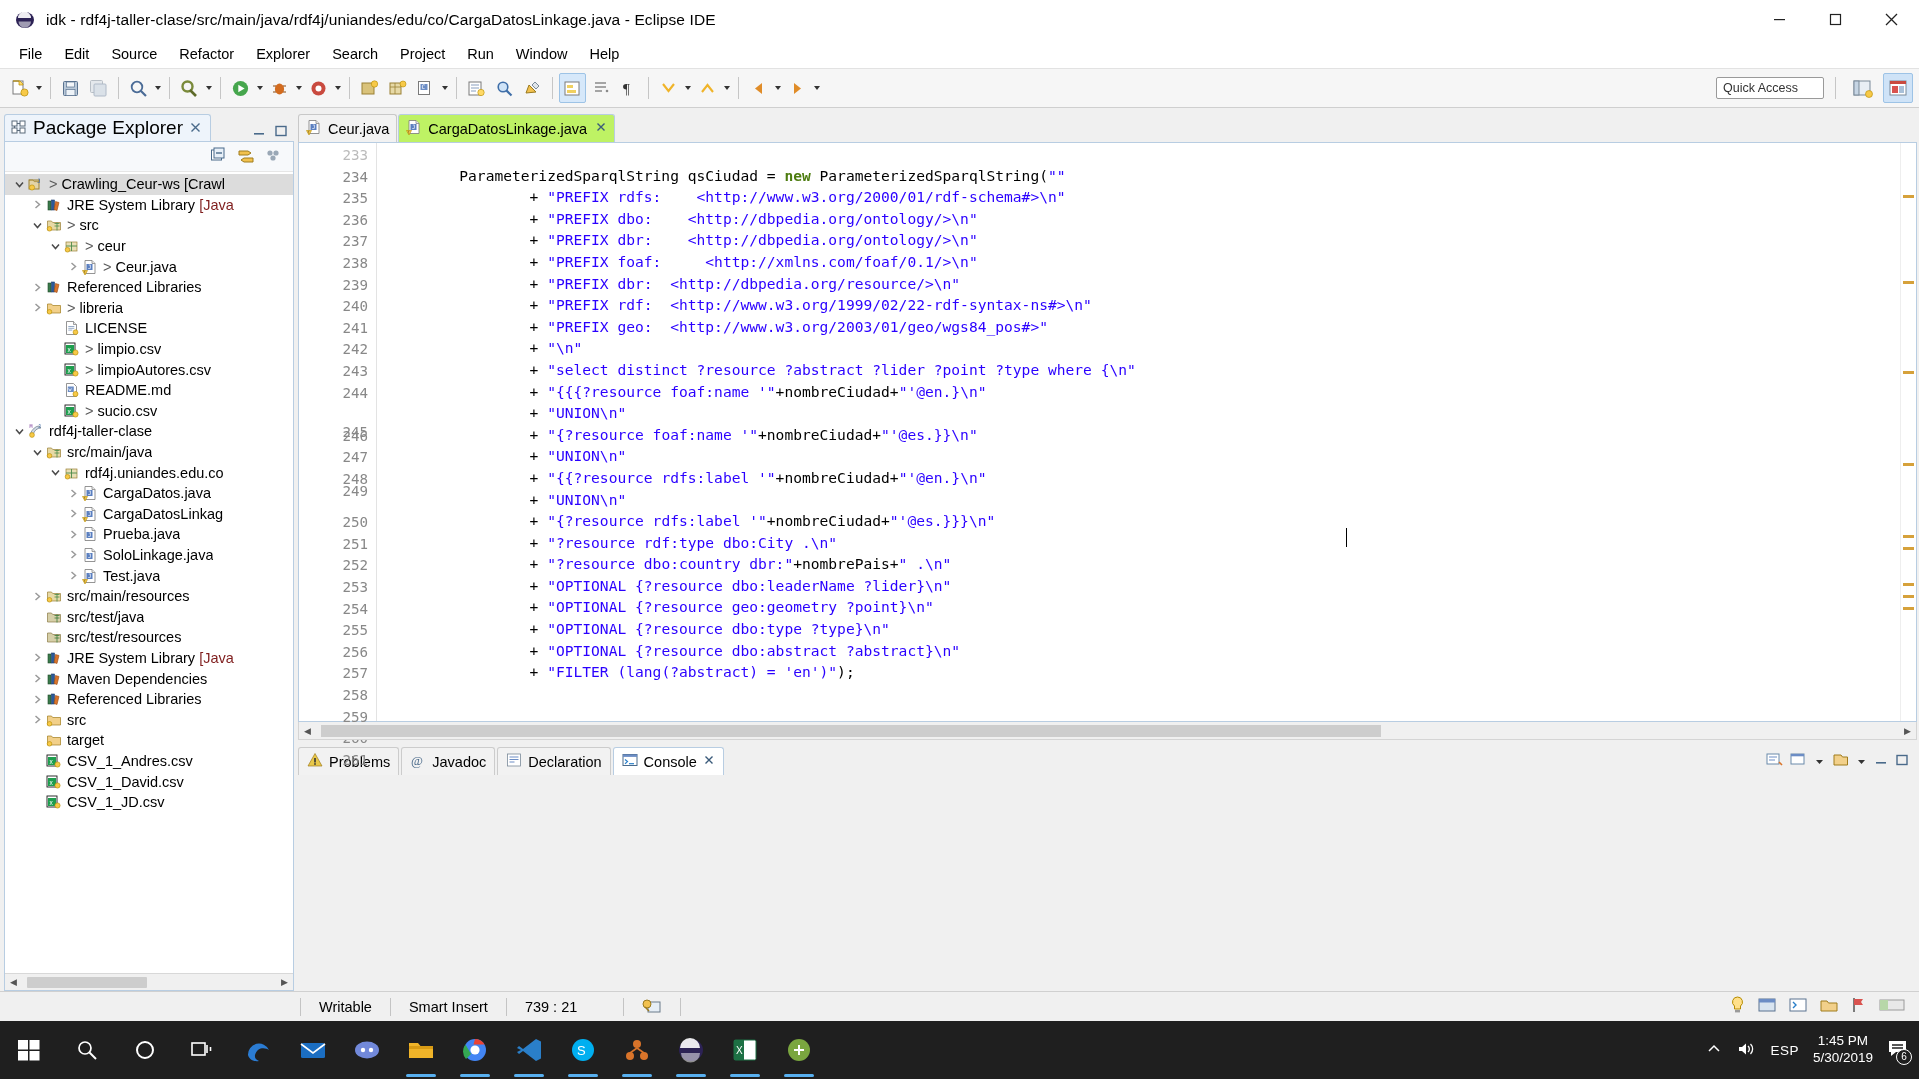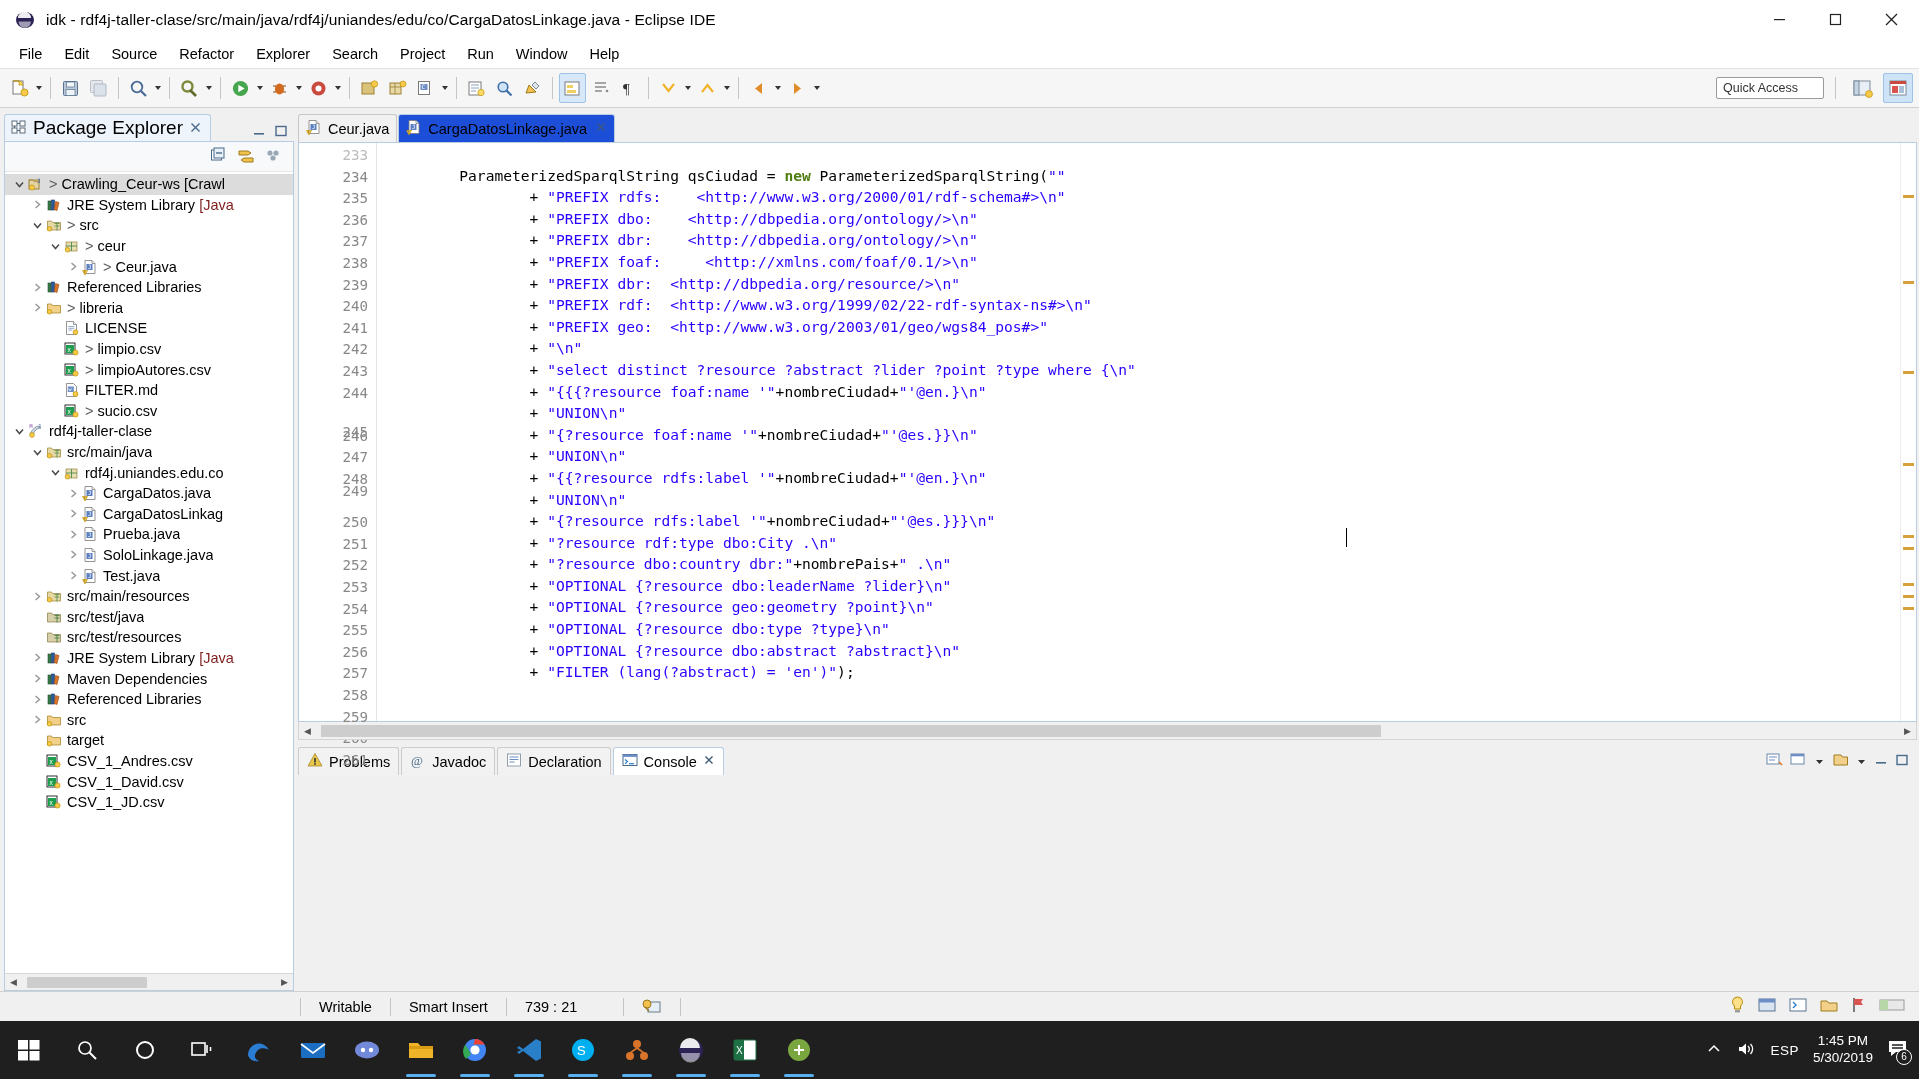--- a/index.html
+++ b/index.html
@@ -65,21 +65,21 @@
   .hscroll .thumb { position:absolute; left:22px; top:3px; height:11px; width:120px; background:#cdcdcd; border-radius:1px; }
   .hscroll .arr { width:17px; height:17px; display:flex; align-items:center; justify-content:center; color:#555; font-size:9px; }
   .hscroll .arr.r { position:absolute; right:0; }
 
   
   .rightcol { flex:1; display:flex; flex-direction:column; min-width:0; padding:4px 2px 0 2px; }
   .editorzone { height:628px; flex:none; display:flex; flex-direction:column; min-width:0; }
   .edtabrow { height:30px; display:flex; align-items:flex-end; gap:1px; }
   .edtab { height:28px; display:flex; align-items:center; gap:6px; padding:0 7px; font-size:14.5px;
            border:1px solid #c8c8c8; border-bottom:none; border-radius:3px 3px 0 0; background:#f2f2f2; color:#000; }
-  .edtab.active { background:#1d4ed8; border-color:#b8cde2; }
+  .edtab.active { background:#bef264; border-color:#b8cde2; }
   .edtab .x { font-size:13px; color:#444; margin-left:2px; }
   .edbody { flex:1; background:#ffffff; border:1px solid #b8cde2; display:flex; min-height:0; position:relative; }
   .gutter { width:60px; flex:none; background:#ffffff; border-right:1px solid #e3e3e3; position:relative; }
   .marker-col { width:18px; flex:none; background:#ffffff; }
   .code { flex:1; min-width:0; overflow:hidden; position:relative;
           font-family:"DejaVu Sans Mono","Liberation Mono",monospace; font-size:14.6px; line-height:21.6px; }
   .lineno { position:absolute; right:8px; font-family:"DejaVu Sans Mono","Liberation Mono",monospace;
             font-size:14.2px; line-height:21.6px; color:#888; }
   .cline { height:21.6px; white-space:pre; padding-left:12px; color:#000; }
   .kw { color:#4d7c0f; font-weight:bold; }
@@ -541,21 +541,21 @@
             <div class="trow">
               <span class="twist" style="margin-left: 44px;"></span>
               <span class="ticon">
                 <svg width="16" height="16" viewBox="0 0 16 16">
                   <path d="M2.5 1.5 h7 l3 3 v10 h-10 z" fill="#fff" stroke="#7a7a7a" stroke-width=".8"></path>
                   <rect x="3.8" y="4.5" width="6" height="5.5" fill="#6c8dc5"></rect>
                   <text x="4.4" y="9" font-size="5" fill="#fff" font-family="monospace">w</text>
                   <circle cx="11.5" cy="12" r="2.5" fill="#f7c948" stroke="#b58b00" stroke-width=".6"></circle>
                 </svg>
               </span>
-              <span class="tlabel">FILTER.md</span>
+              <span class="tlabel">README.md</span>
             </div>
             <div class="trow">
               <span class="twist" style="margin-left: 44px;"></span>
               <span class="ticon">
                 <svg width="16" height="16" viewBox="0 0 16 16">
                   <rect x="1" y="2" width="10" height="11" fill="#fff" stroke="#1a1a1a" stroke-width=".9"></rect>
                   <rect x="2" y="4" width="8" height="8" fill="#1d9e4e"></rect>
                   <text x="3.4" y="10.6" font-size="6.6" fill="#fff" font-family="sans-serif">x</text>
                   <circle cx="11.5" cy="11.5" r="2.6" fill="#f7c948" stroke="#b58b00" stroke-width=".6"></circle>
                 </svg>

